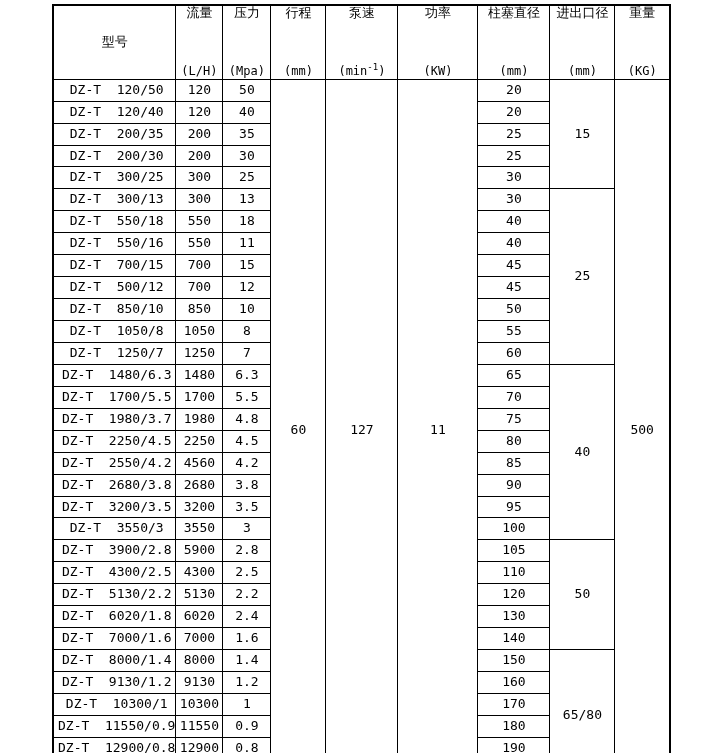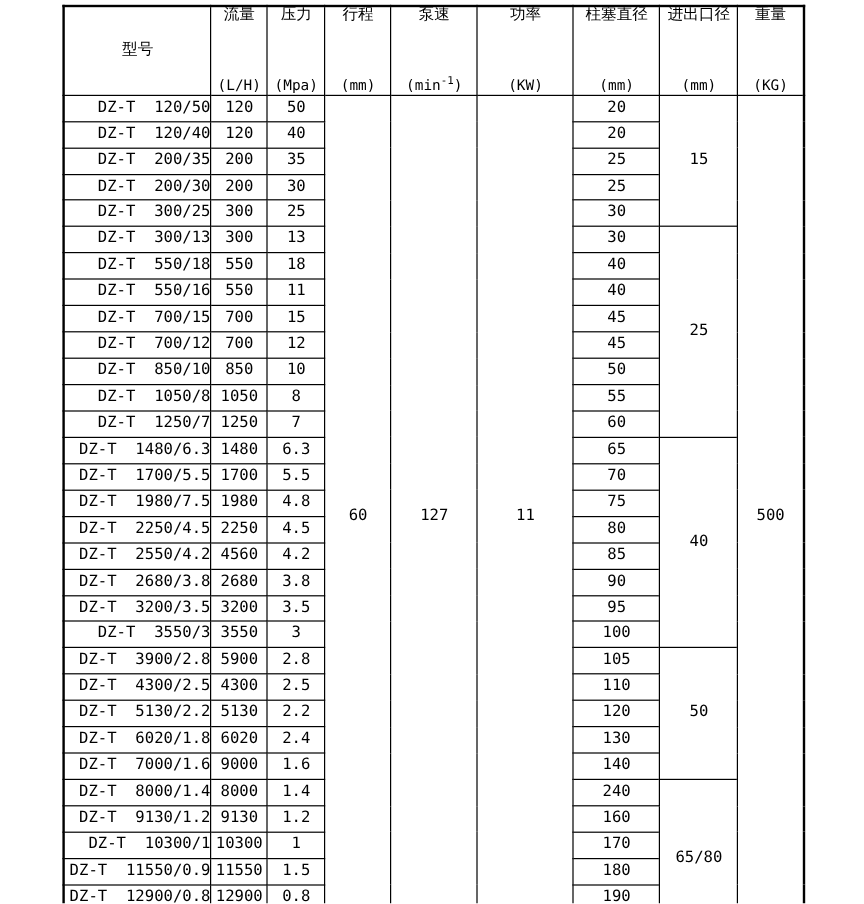--- a/index.html
+++ b/index.html
@@ -54,21 +54,21 @@
   .hunit {
     display: block;
     font-size: 12px;
     margin-top: 44px;
   }
   .hunit sup {
     font-size: 9px;
     line-height: 0;
   }
   td.model {
-    text-align: right;
+    text-align: center;
     padding-left: 4px;
     white-space: pre;
   }
 </style>
 </head>
 <body>
 
 <div class="page">
   <table class="spec-table">
     <colgroup>
@@ -176,21 +176,21 @@
           <td>11</td>
           <td>40</td>
         </tr>
         <tr>
           <td class="model">DZ-T  700/15</td>
           <td>700</td>
           <td>15</td>
           <td>45</td>
         </tr>
         <tr>
-          <td class="model">DZ-T  700/12</td>
+          <td class="model">DZ-T  500/12</td>
           <td>700</td>
           <td>12</td>
           <td>45</td>
         </tr>
         <tr>
           <td class="model">DZ-T  850/10</td>
           <td>850</td>
           <td>10</td>
           <td>50</td>
         </tr>
@@ -213,21 +213,21 @@
           <td>65</td>
           <td rowspan="8">40</td>
         </tr>
         <tr>
           <td class="model">DZ-T  1700/5.5</td>
           <td>1700</td>
           <td>5.5</td>
           <td>70</td>
         </tr>
         <tr>
-          <td class="model">DZ-T  1980/7.5</td>
+          <td class="model">DZ-T  1980/3.7</td>
           <td>1980</td>
           <td>4.8</td>
           <td>75</td>
         </tr>
         <tr>
           <td class="model">DZ-T  2250/4.5</td>
           <td>2250</td>
           <td>4.5</td>
           <td>80</td>
         </tr>
@@ -275,47 +275,47 @@
           <td>120</td>
         </tr>
         <tr>
           <td class="model">DZ-T  6020/1.8</td>
           <td>6020</td>
           <td>2.4</td>
           <td>130</td>
         </tr>
         <tr>
           <td class="model">DZ-T  7000/1.6</td>
-          <td>9000</td>
+          <td>7000</td>
           <td>1.6</td>
           <td>140</td>
         </tr>
         <tr>
           <td class="model">DZ-T  8000/1.4</td>
           <td>8000</td>
           <td>1.4</td>
-          <td>240</td>
+          <td>150</td>
           <td rowspan="6">65/80</td>
         </tr>
         <tr>
           <td class="model">DZ-T  9130/1.2</td>
           <td>9130</td>
           <td>1.2</td>
           <td>160</td>
         </tr>
         <tr>
           <td class="model">DZ-T  10300/1</td>
           <td>10300</td>
           <td>1</td>
           <td>170</td>
         </tr>
         <tr>
           <td class="model">DZ-T  11550/0.9</td>
           <td>11550</td>
-          <td>1.5</td>
+          <td>0.9</td>
           <td>180</td>
         </tr>
         <tr>
           <td class="model">DZ-T  12900/0.8</td>
           <td>12900</td>
           <td>0.8</td>
           <td>190</td>
         </tr>
         <tr>
           <td class="model">DZ-T  14300/0.6</td>

